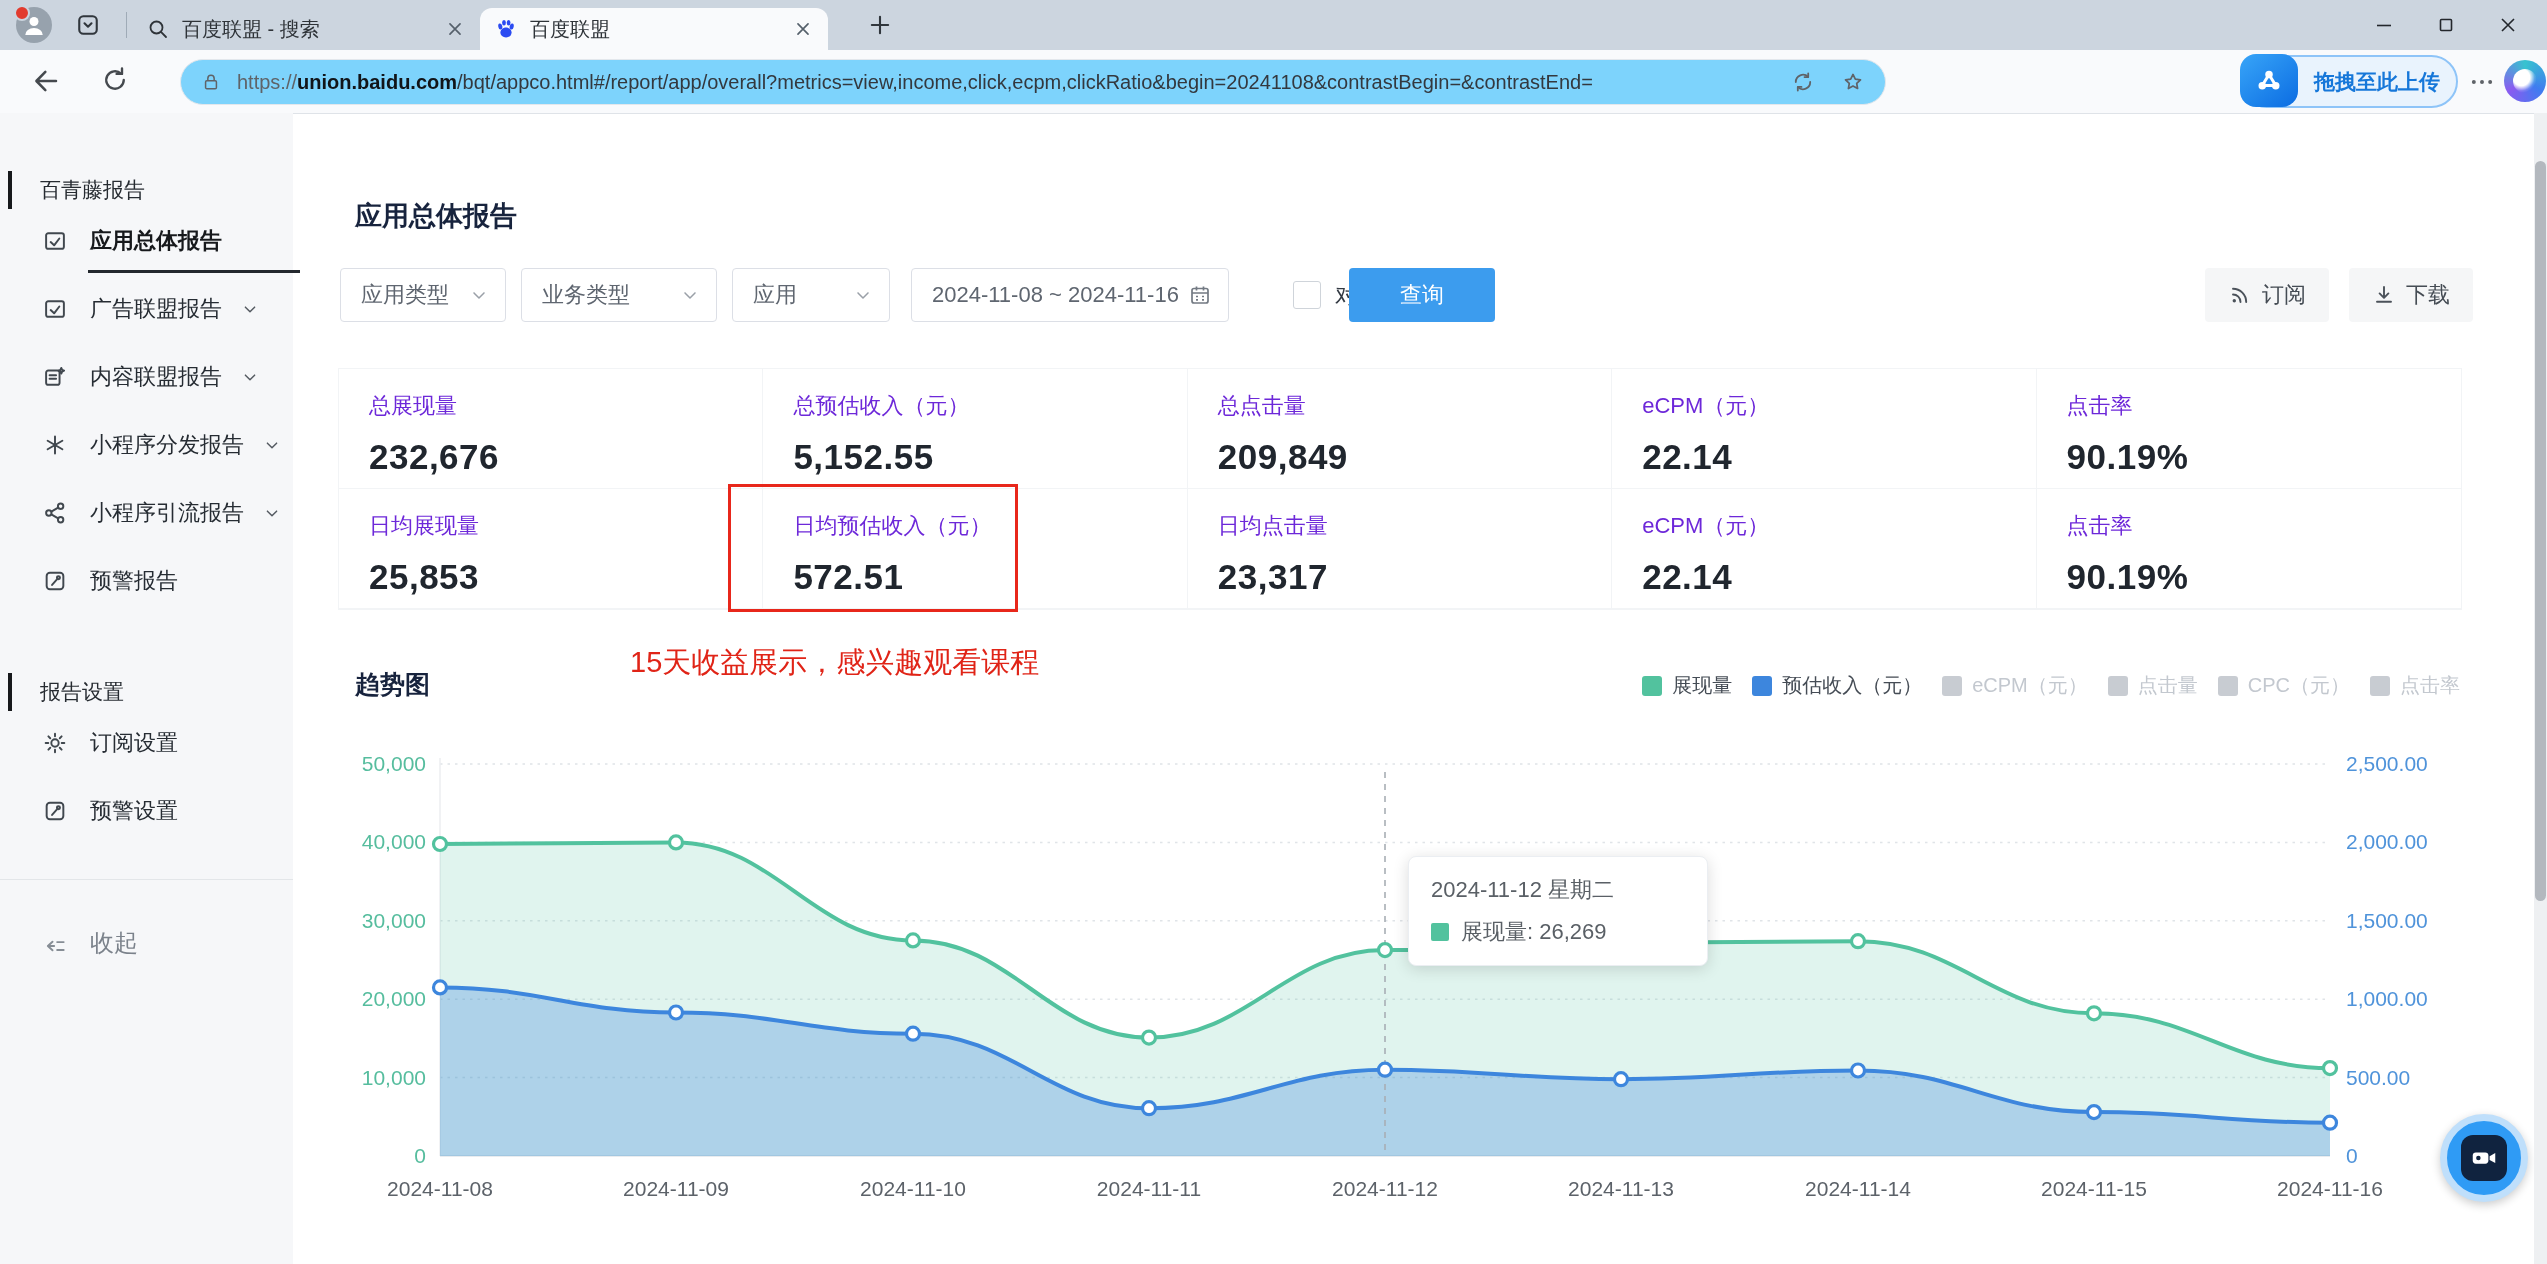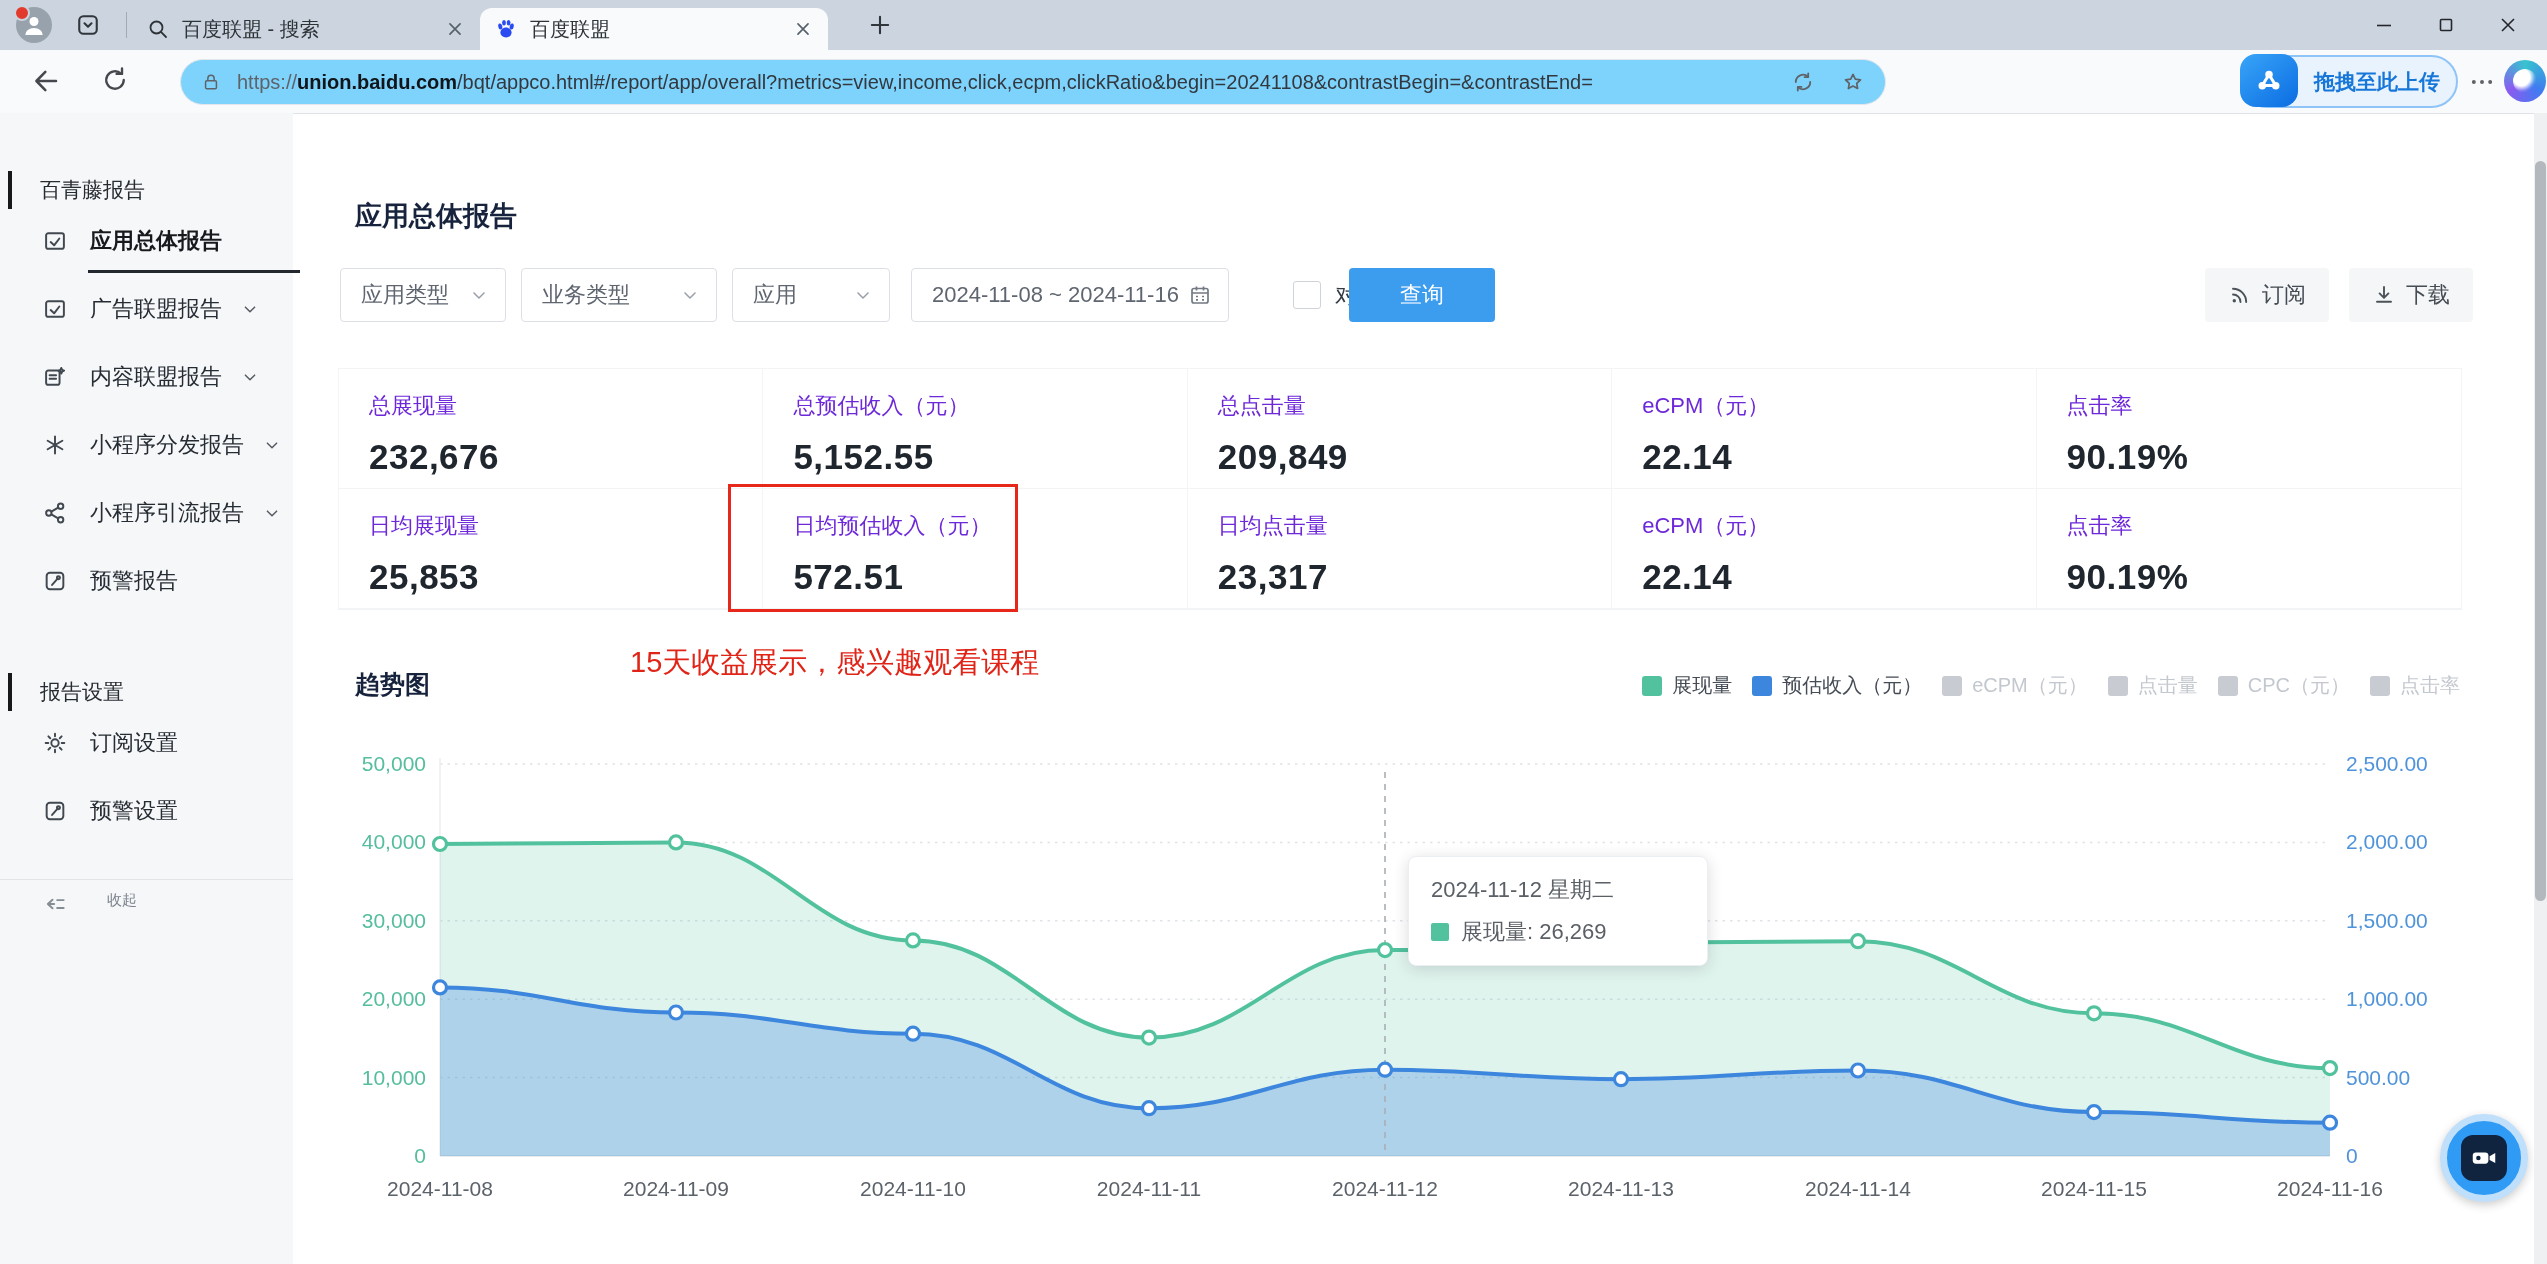--- a/index.html
+++ b/index.html
@@ -60,21 +60,21 @@
   .side-header{position:relative;height:34px;display:flex;align-items:center;margin-top:60px;}
   .side-header .marker{position:absolute;left:8px;top:-2px;width:4px;height:38px;background:#17191c;}
   .side-header .htext{margin-left:40px;font-size:21px;color:#262b31;}
   .side-item{position:relative;height:68px;display:flex;align-items:center;color:#262c33;font-size:22px;}
   .side-item .s-icon{width:26px;height:26px;margin-left:42px;color:#41484f;flex:0 0 auto;}
   .side-item .s-label{margin-left:22px;}
   .side-item .s-chevron{width:20px;height:20px;margin-left:18px;color:#555b62;}
   .side-item.active .s-label{font-weight:bold;color:#17191c;}
   .side-item.active::after{content:"";position:absolute;left:88px;bottom:2px;width:212px;height:3px;background:#23282e;}
   .side-divider{height:1px;background:#e3e6e9;margin:34px 0 0 0;}
-  .collapse-row{height:68px;display:flex;align-items:flex-start;color:#7b828b;font-size:15px;margin-top:11px;gap:17px;}
+  .collapse-row{height:68px;display:flex;align-items:flex-end;color:#7b828b;font-size:24px;margin-top:11px;}
   .collapse-row .s-icon{width:26px;height:26px;margin-left:42px;color:#868d95;}
   .collapse-row .s-label{margin-left:22px;}
 
   
   .page-title{position:absolute;left:355px;top:198px;font-size:27px;font-weight:bold;color:#17233d;}
   .select-box,.date-box{position:absolute;top:268px;height:54px;background:#fff;border:1px solid #dcdfe6;
       border-radius:4px;box-sizing:border-box;display:flex;align-items:center;color:#5f6670;font-size:22px;}
   .select-box .sel-label{margin-left:20px;flex:1;}
   .select-box .sel-chevron{width:20px;height:20px;margin-right:16px;color:#9aa0a8;}
   .date-box .d-label{margin-left:20px;flex:1;}

